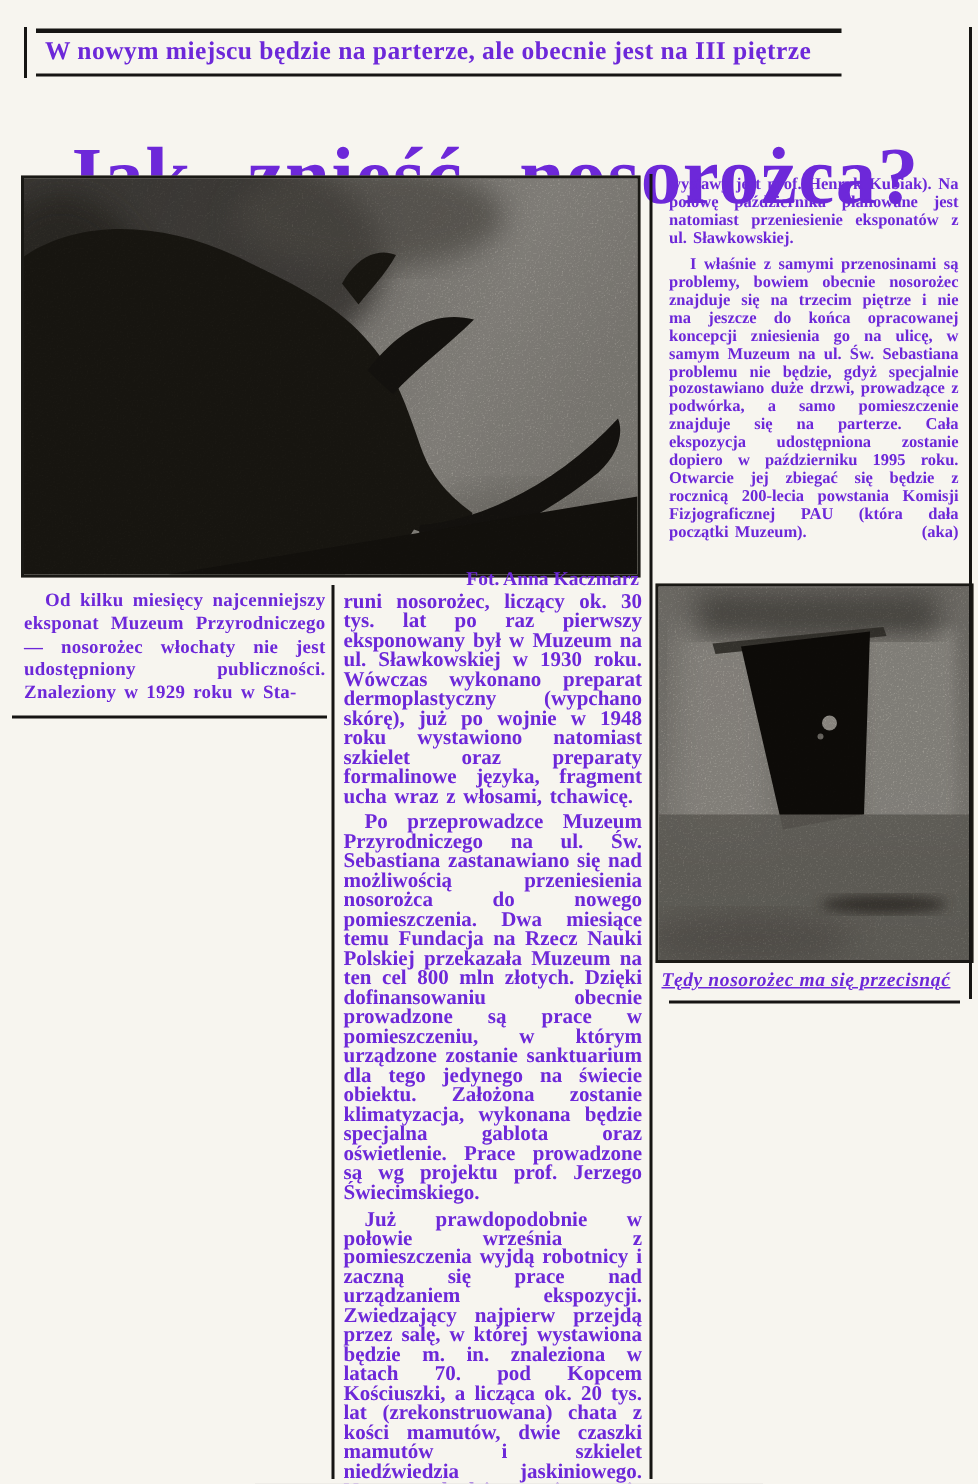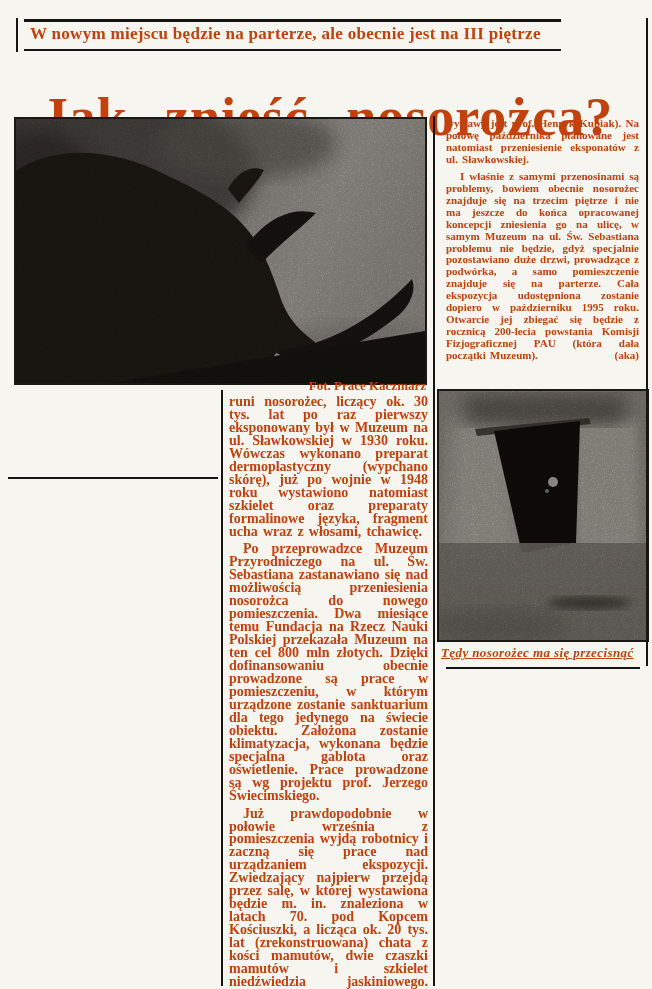--- a/index.html
+++ b/index.html
@@ -3,21 +3,21 @@
 <meta charset="utf-8">
 <style>
   html,body{margin:0;padding:0;background:#e8e6e1;}
   .page{
     position:relative;
     width:652px;height:989px;
     margin:0 auto;
     background:#f7f5ef;
     overflow:hidden;
     font-family:"Liberation Serif", serif;
-    color:#c2410c;
+    color:#6d28d9;
   }
   
   .hrule,.vrule{position:absolute;background:#161513;}
   .rule-kicker-top{left:24px;top:19px;width:537px;height:3px;}
   .rule-kicker-bottom{left:24px;top:49px;width:537px;height:2px;}
   .rule-col1-end{left:8px;top:477px;width:210px;height:2px;}
   .rule-col3-end{left:446px;top:667px;width:194px;height:2px;}
   .vrule-kicker-left{left:16px;top:18px;width:2px;height:34px;}
   .vrule-mid-left{left:221px;top:390px;width:2px;height:596px;}
   .vrule-mid-right{left:433px;top:116px;width:2px;height:870px;}
@@ -106,22 +106,25 @@
       <path d="M229,128 C252,98 276,88 300,94 C284,110 260,128 246,144 Z" fill="#1d1a15"></path>
 
       <path d="M264,231 C306,228 356,203 396,160 C400,170 396,184 383,196
                C346,226 305,245 273,251 C266,246 262,239 264,231 Z" fill="#1d1a15"></path>
 
       <path d="M96,264 L409,212 L409,264 Z" fill="#1b1813"></path>
       <rect width="409" height="264" filter="url(#grain)" opacity="0.33"></rect>
     </svg>
   </div>
 
-  <div class="credit">Fot. Prace Kaczmarz</div>
+  <div class="credit">Fot. Anna Kaczmarz</div>
 
+  <div class="col col-left">
+    <p class="indent">Od kilku miesięcy najcenniejszy eksponat Muzeum Przyrodniczego — nosorożec włochaty nie jest udostępniony publiczności. Znaleziony w 1929 roku w Sta-</p>
+  </div>
   <div class="hrule rule-col1-end"></div>
 
   <div class="col col-mid">
     <p>runi nosorożec, liczący ok. 30 tys. lat po raz pierwszy eksponowany był w Muzeum na ul. Sławkowskiej w 1930 roku. Wówczas wykonano preparat dermoplastyczny (wypchano skórę), już po wojnie w 1948 roku wystawiono natomiast szkielet oraz preparaty formalinowe języka, fragment ucha wraz z włosami, tchawicę.</p>
     <p class="indent">Po przeprowadzce Muzeum Przyrodniczego na ul. Św. Sebastiana zastanawiano się nad możliwością przeniesienia nosorożca do nowego pomieszczenia. Dwa miesiące temu Fundacja na Rzecz Nauki Polskiej przekazała Muzeum na ten cel 800 mln złotych. Dzięki dofinansowaniu obecnie prowadzone są prace w pomieszczeniu, w którym urządzone zostanie sanktuarium dla tego jedynego na świecie obiektu. Założona zostanie klimatyzacja, wykonana będzie specjalna gablota oraz oświetlenie. Prace prowadzone są wg projektu prof. Jerzego Świecimskiego.</p>
     <p class="indent">Już prawdopodobnie w połowie września z pomieszczenia wyjdą robotnicy i zaczną się prace nad urządzaniem ekspozycji. Zwiedzający najpierw przejdą przez salę, w której wystawiona będzie m. in. znaleziona w latach 70. pod Kopcem Kościuszki, a licząca ok. 20 tys. lat (zrekonstruowana) chata z kości mamutów, dwie czaszki mamutów i szkielet niedźwiedzia jaskiniowego. Następne będzie pomieszczenie z nosorożcem gdzie obok skóry, szkieletu i odlewu gipsowego (wykonanego na znalezisku w Staruni) znajdą się archiwalne zdjęcia z odkrycia i prac wydobywczych. (Autorem scenariusza</p>
   </div>
 
   <div class="col col-right">
     <p>wystawy jest prof. Henryk Kubiak). Na połowę października planowane jest natomiast przeniesienie eksponatów z ul. Sławkowskiej.</p>

